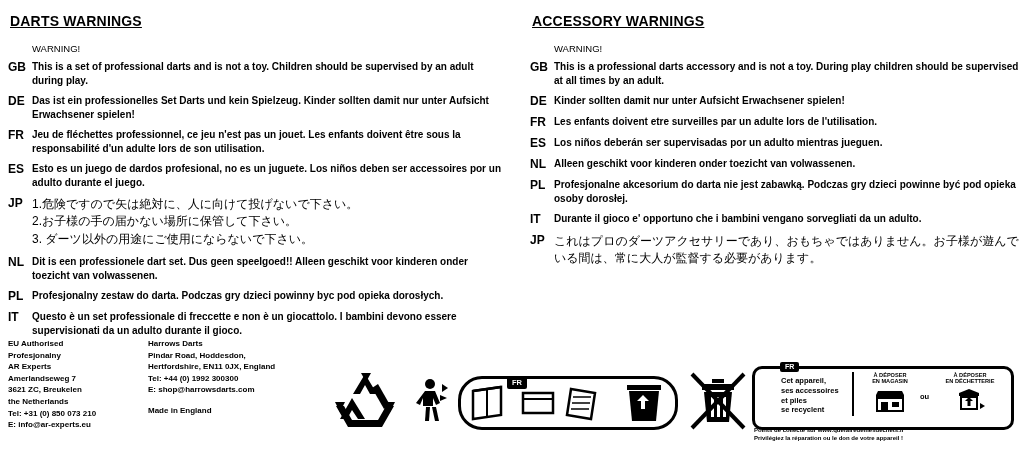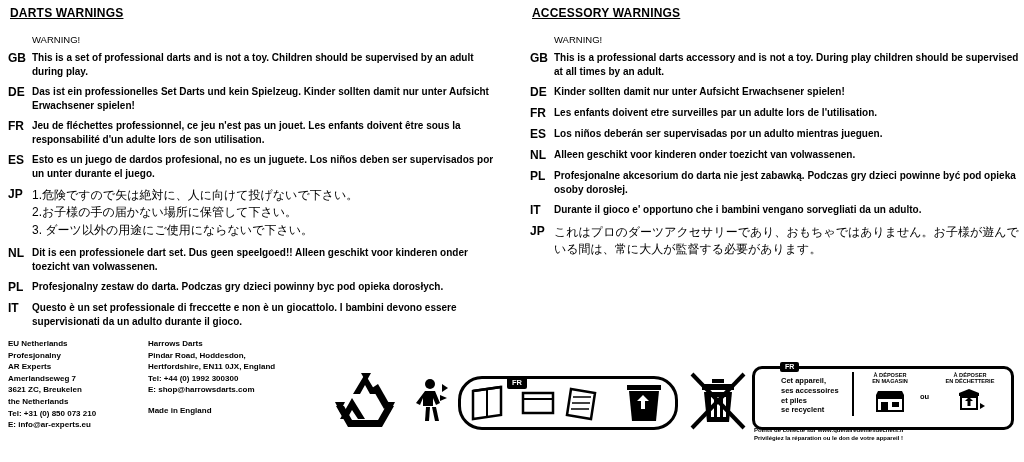--- a/index.html
+++ b/index.html
@@ -21,25 +21,25 @@
     height: 462px;
   }
   .col {
     position: absolute;
     top: 0;
   }
   .col-left { left: 8px; width: 498px; }
   .col-right { left: 530px; width: 490px; }
 
   .section-title {
-    font-size: 12px;
+    font-size: 14px;
     font-weight: bold;
     text-decoration: underline;
     letter-spacing: 0.2px;
-    margin: 6px 0 0 0;
+    margin: 13px 0 0 0;
     padding-left: 2px;
   }
   .warning-word {
     font-size: 9.5px;
     font-weight: normal;
     margin: 14px 0 6px 24px;
   }
   .lang-table {
     border-collapse: collapse;
     width: 100%;
@@ -232,21 +232,21 @@
       <tr>
         <td class="lang-code">DE</td>
         <td class="lang-text">Das ist ein professionelles Set Darts und kein Spielzeug. Kinder sollten damit nur unter Aufsicht Erwachsener spielen!</td>
       </tr>
       <tr>
         <td class="lang-code">FR</td>
         <td class="lang-text">Jeu de fléchettes professionnel, ce jeu n'est pas un jouet. Les enfants doivent être sous la responsabilité d'un adulte lors de son utilisation.</td>
       </tr>
       <tr>
         <td class="lang-code">ES</td>
-        <td class="lang-text">Esto es un juego de dardos profesional, no es un juguete. Los niños deben ser supervisados por un unter durante el juego.</td>
+        <td class="lang-text">Esto es un juego de dardos profesional, no es un juguete. Los niños deben ser accessoires por un adulto durante el juego.</td>
       </tr>
       <tr>
         <td class="lang-code">JP</td>
         <td class="lang-text jp" style="white-space:pre-line;">1.危険ですので矢は絶対に、人に向けて投げないで下さい。
 2.お子様の手の届かない場所に保管して下さい。
 3. ダーツ以外の用途にご使用にならないで下さい。</td>
       </tr>
       <tr>
         <td class="lang-code">NL</td>
         <td class="lang-text">Dit is een professionele dart set. Dus geen speelgoed!! Alleen geschikt voor kinderen onder toezicht van volwassenen.</td>
@@ -300,21 +300,21 @@
         <td class="lang-code">JP</td>
         <td class="lang-text jp">これはプロのダーツアクセサリーであり、おもちゃではありません。お子様が遊んでいる間は、常に大人が監督する必要があります。</td>
       </tr>
     </tbody>
       </table>
   </div>
 
   <div class="bottom">
 
     <div class="addr-block addr-eu">
-      <div class="addr-heading">EU Netherlands</div>
+      <div class="addr-heading">EU Authorised</div>
       <div class="addr-heading">Profesjonalny</div>
       <div class="addr-line">AR Experts</div>
       <div class="addr-line">Amerlandseweg 7</div>
       <div class="addr-line">3621 ZC, Breukelen</div>
       <div class="addr-line">the Netherlands</div>
       <div class="addr-line">Tel: +31 (0) 850 073 210</div>
       <div class="addr-line">E: info@ar-experts.eu</div>
     </div>
 
     <div class="addr-block addr-harrows">

